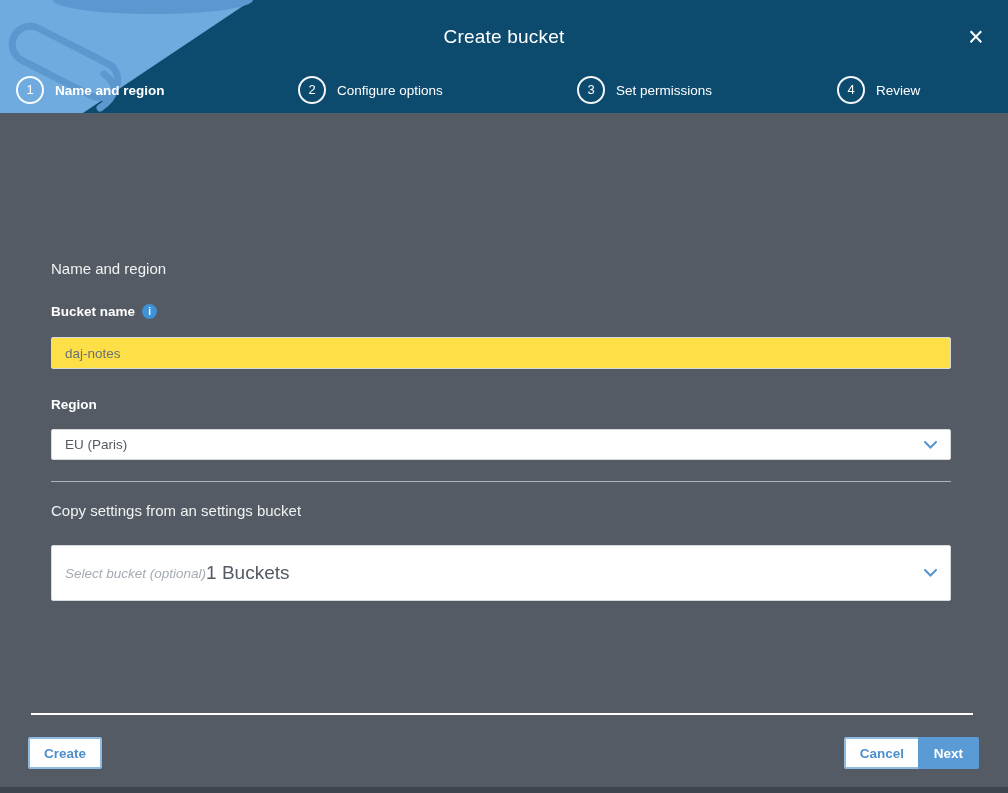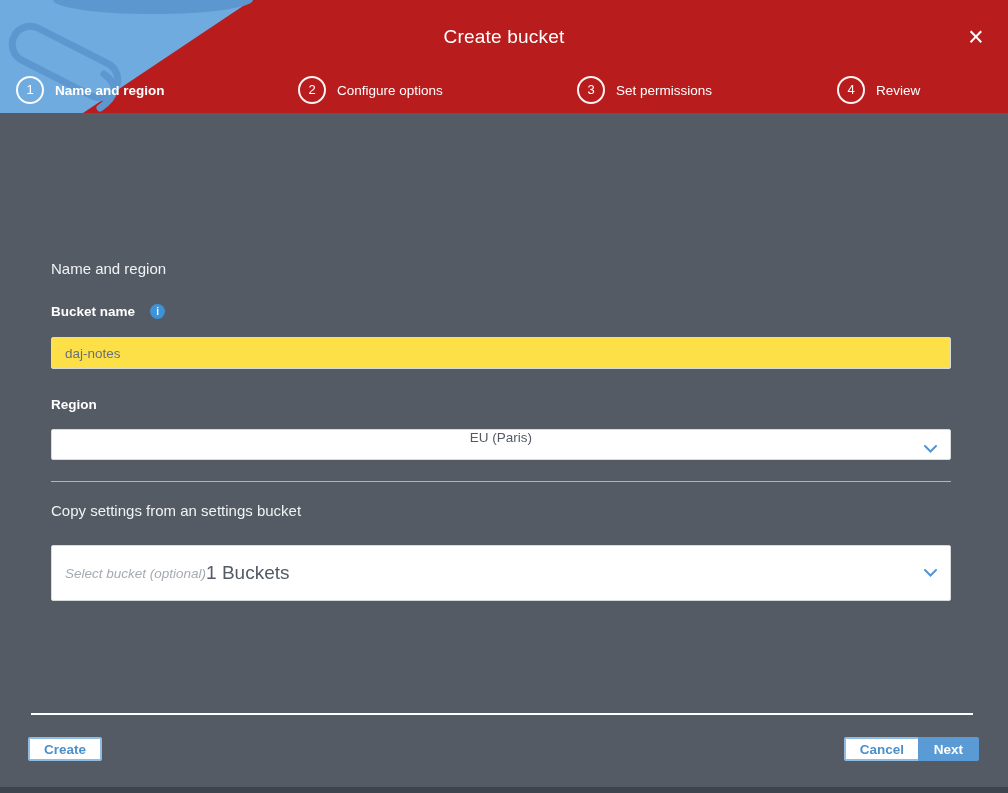--- a/index.html
+++ b/index.html
@@ -7,21 +7,21 @@
     width:1008px;height:793px;
     font-family:"Liberation Sans","DejaVu Sans",sans-serif;
     background:#545b64;
     position:relative;overflow:hidden;
   }
   .modal{position:absolute;inset:0;display:flex;flex-direction:column;}
 
   
   .header{
     position:relative;height:113px;flex:0 0 113px;
-    background:#b91c1c;overflow:hidden;
+    background:#0c4a6e;overflow:hidden;
   }
   .watermark{position:absolute;top:0;left:0;pointer-events:none;}
   .modal-title{
     position:absolute;top:26px;left:0;right:0;
     text-align:center;color:#ffffff;font-size:19px;font-weight:500;
     letter-spacing:.2px;
   }
   .close-btn{
     position:absolute;top:24px;right:18px;width:28px;height:28px;
     color:#ffffff;font-size:27px;font-weight:200;line-height:26px;
@@ -40,56 +40,56 @@
   .step1{left:16px;} .step2{left:298px;} .step3{left:577px;} .step4{left:837px;}
 
   
   .body{position:relative;flex:1;background:#545b64;}
   .section-heading{
     position:absolute;left:51px;color:#f1f3f3;font-size:15px;font-weight:400;
   }
   .h-name{top:147px;} .h-copy{top:389px;}
   .field-label{
     position:absolute;left:51px;color:#ffffff;font-size:13.5px;font-weight:700;
-    display:flex;gap:15px;
+    display:flex;gap:7px;
   }
   .l-bucket{top:191px;} .l-region{top:284px;}
   .info-icon{
     width:15px;height:15px;border-radius:50%;background:#3e92d6;
     color:#ffffff;font-size:10px;font-weight:700;line-height:15px;
     text-align:center;font-style:normal;cursor:pointer;
   }
   .text-input{
     position:absolute;left:51px;top:224px;width:900px;height:32px;
     box-sizing:border-box;border:1px solid #d5dbdb;border-radius:2px;
     background:#fde047;color:#687078;font-size:13.5px;padding:0 13px;
     font-family:"Liberation Sans","DejaVu Sans",sans-serif;outline:none;
   }
   .select{
     position:absolute;left:51px;width:900px;box-sizing:border-box;
     background:#ffffff;border:1px solid #d5dbdb;border-radius:2px;
     display:flex;align-items:center;padding:0 13px;cursor:pointer;
   }
-  .sel-region{top:316px;height:31px;flex-direction:column;}
+  .sel-region{top:316px;height:31px;}
   .sel-bucket{top:432px;height:56px;}
   .select .sel-text{color:#545b64;font-size:13.5px;}
   .sel-placeholder{color:#a5abb3;font-style:italic;font-size:13.5px;}
   .sel-count{color:#545b64;font-style:normal;font-size:19px;}
   .chevron{margin-left:auto;display:flex;align-items:center;}
   .divider{
     position:absolute;left:51px;top:368px;width:900px;height:0;
     border-top:1px solid rgba(255,255,255,.55);
   }
 
   
   .footer-line{
     position:absolute;left:31px;top:713px;width:942px;height:2px;background:#ffffff;
   }
   .btn{
-    position:absolute;top:737px;height:24px;box-sizing:border-box;
+    position:absolute;top:737px;height:32px;box-sizing:border-box;
     font-family:"Liberation Sans","DejaVu Sans",sans-serif;
     font-size:13.5px;font-weight:700;border-radius:2px;cursor:pointer;
     padding:0 14px;
   }
   .btn-secondary{
     background:#ffffff;color:#4c8fcb;border:2px solid #8fbce3;
   }
   .btn-primary{
     background:#5a9bd5;color:#ffffff;border:2px solid #5a9bd5;
   }

